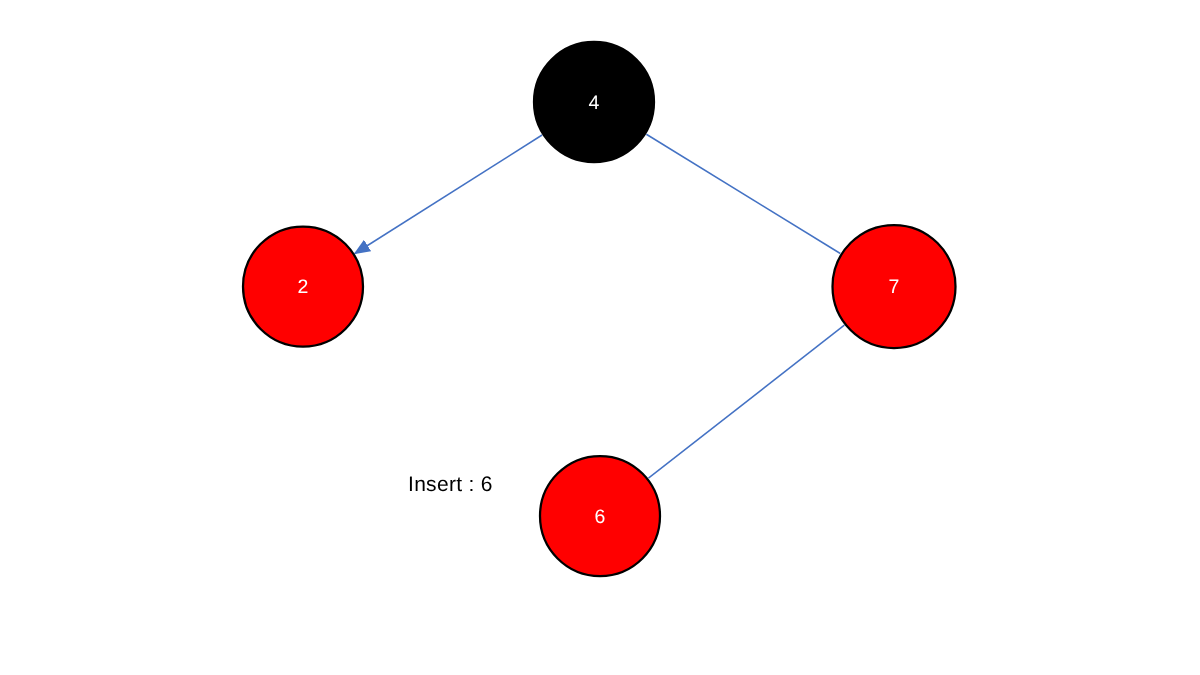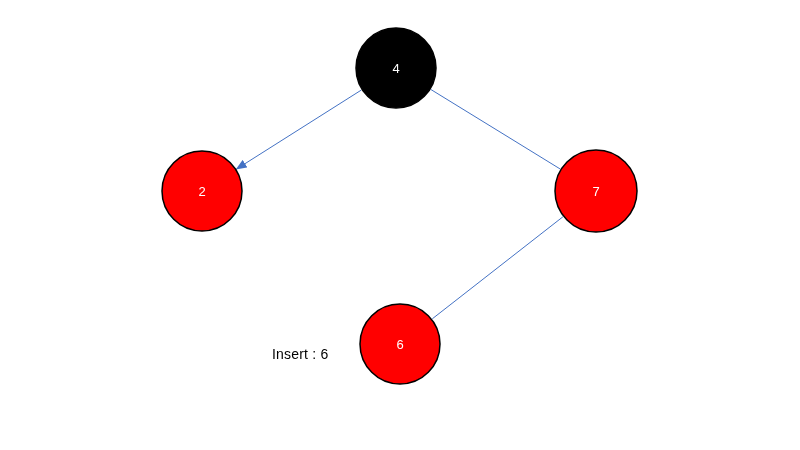--- a/index.html
+++ b/index.html
@@ -18,21 +18,21 @@
     background: #ffffff;
   }
   #tree-svg {
     position: absolute;
     left: 0;
     top: 0;
   }
   .annotation {
     position: absolute;
     left: 272px;
-    top: 346px;
+    top: 314px;
     font-size: 14px;
     letter-spacing: 0.2px;
     white-space: nowrap;
   }
   svg text {
     font-family: "Liberation Sans", sans-serif;
   }
 </style>
 </head>
 <body>

